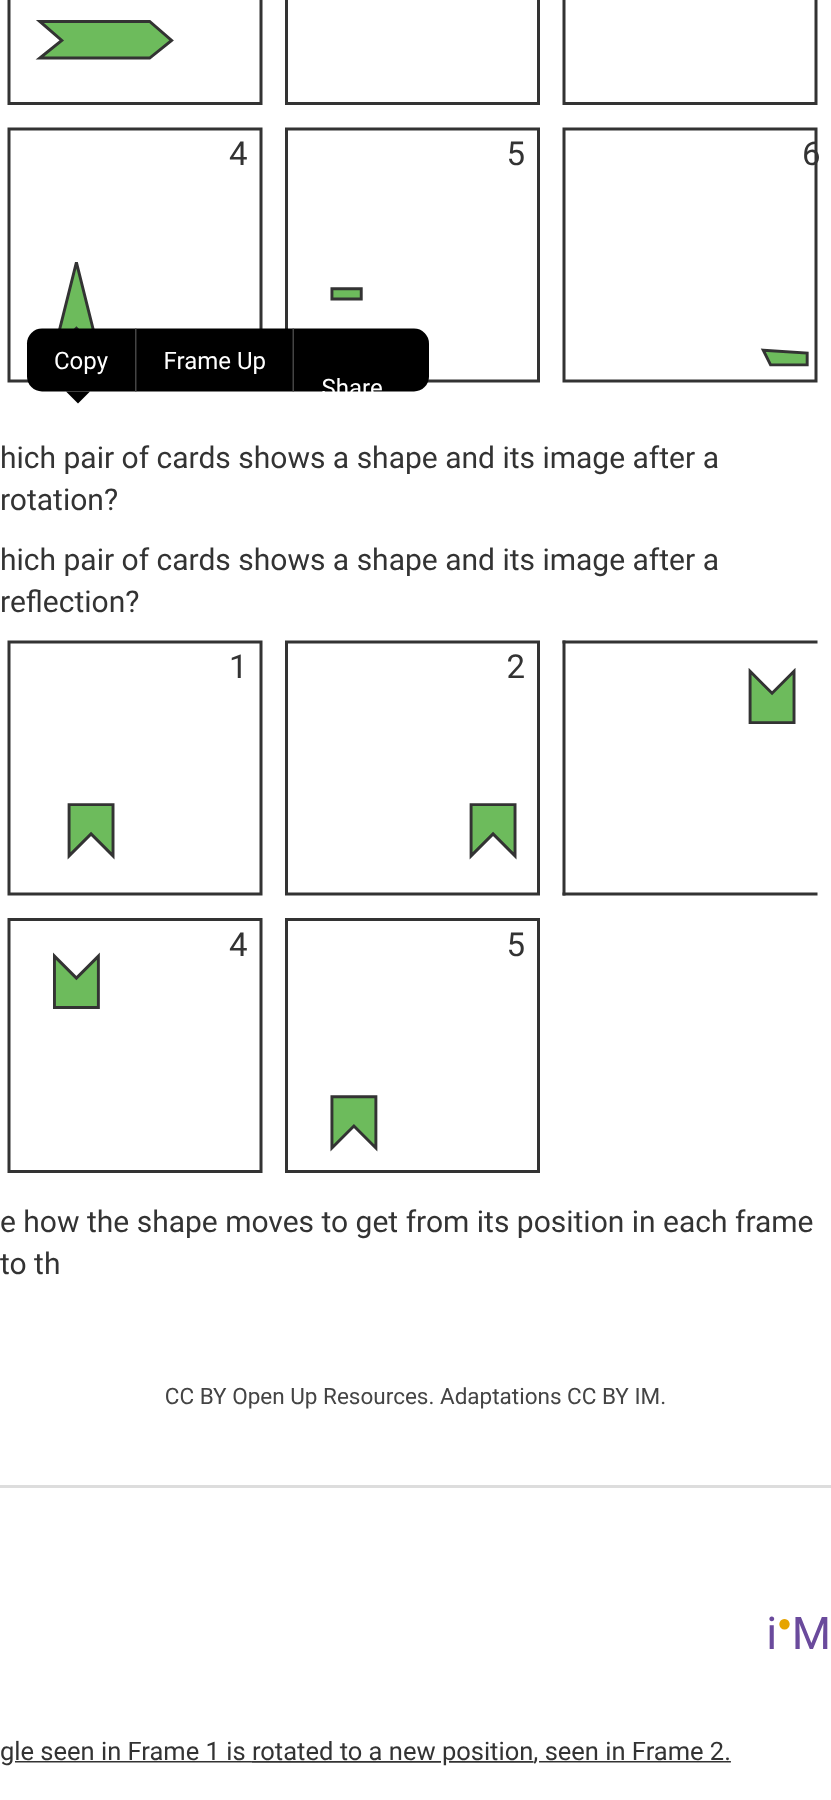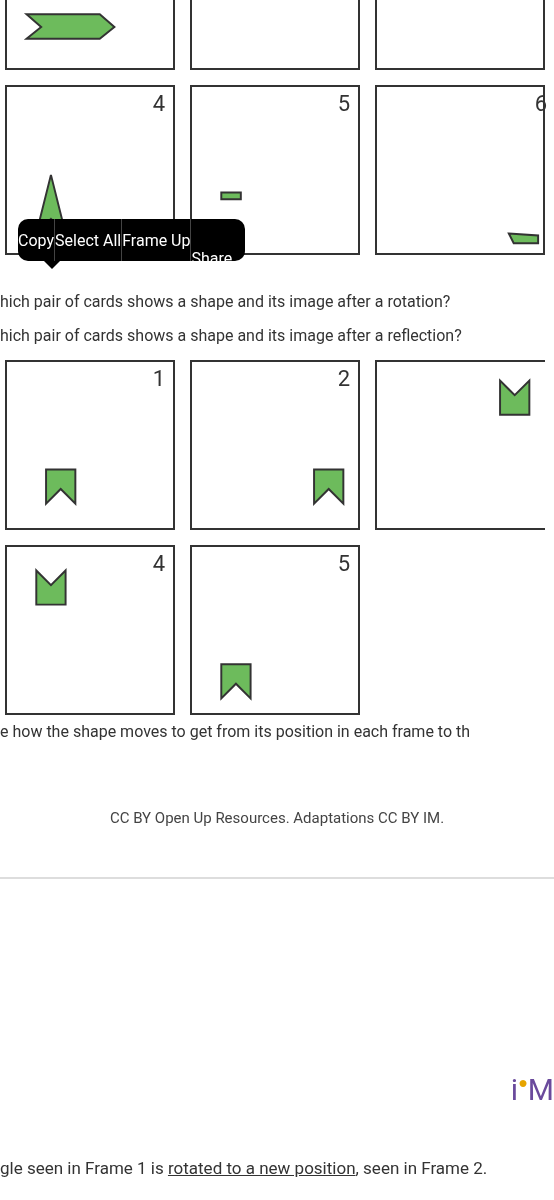--- a/index.html
+++ b/index.html
@@ -38,39 +38,39 @@
       border-radius: 10px;
       display: flex;
       align-items: center;
       height: 42px;
       font-size: 16px;
       z-index: 100;
       top: 219px;
       left: 18px;
     }
     .context-menu-item {
-      padding: 0 0;
+      padding: 0 18px;
       height: 100%;
       display: flex;
       align-items: center;
       border-right: 1px solid #444;
       white-space: nowrap;
     }
     .context-menu-item:last-child { border-right: none; margin-top: 36px; }
     .context-menu::before {
       content: "";
       position: absolute;
       bottom: -8px;
       left: 26px;
       border-left: 8px solid transparent;
       border-right: 8px solid transparent;
       border-top: 8px solid #000;
     }
     .text-block {
-      font-size: 16px;
+      font-size: 20px;
       line-height: 1.4;
       color: #333;
       padding: 6px 0;
     }
     .attribution {
       text-align: center;
       font-size: 15px;
       color: #444;
       margin: 60px 0 20px 0;
     }
@@ -86,20 +86,21 @@
       font-weight: 400;
       font-size: 30px;
       color: #6a4a9c;
     }
     .logo .dot { color: #e6a400; font-size: 16px; position: relative; top: -12px; }
     .footer-text {
       position: absolute;
       bottom: 22px;
       left: 0;
       font-size: 17px;
+      text-decoration: underline;
     }
     .underline { text-decoration: underline; }
     .shape-green { fill: #6dbb5c; stroke: #333; stroke-width: 2; }
     .top-row-1 { margin-top: -100px; }
     .section { position: relative; }
   </style>
 </head>
 <body>
 
 <div class="section top-row-1">
@@ -132,21 +133,20 @@
       <span class="card-num" style="right:-4px;">6</span>
       <svg width="100%" height="100%" viewBox="0 0 170 170">
         <polygon class="shape-green" points="135,150 165,152 165,160 140,160"></polygon>
       </svg>
     </div>
   </div>
 </div>
 
 <div class="context-menu">
   <div class="context-menu-item">Copy</div>
-  <div class="context-menu-item">Select All</div>
   <div class="context-menu-item">Frame Up</div>
   <div class="context-menu-item">Share...</div>
 </div>
 
 <div style="margin-top:30px;">
   <p class="text-block">hich pair of cards shows a shape and its image after a rotation?</p>
   <p class="text-block">hich pair of cards shows a shape and its image after a reflection?</p>
 </div>
 
 <div class="section" style="margin-top:6px;">
@@ -182,21 +182,21 @@
     <div class="card">
       <span class="card-num">5</span>
       <svg width="100%" height="100%" viewBox="0 0 170 170">
         <polygon class="shape-green" points="30,120 60,120 60,155 45,140 30,155"></polygon>
       </svg>
     </div>
     <div class="card" style="border:none;"></div>
   </div>
 </div>
 
-<p class="text-block" style="">e how the shape moves to get from its position in each frame to th</p>
+<p class="text-block" style="margin-top:12px;">e how the shape moves to get from its position in each frame to th</p>
 
 <p class="attribution">CC BY Open Up Resources. Adaptations CC BY IM.</p>
 
 <hr class="sep">
 
 <div class="logo">
   <span>i</span><span class="dot">●</span><span>M</span>
 </div>
 
 <p class="footer-text">

